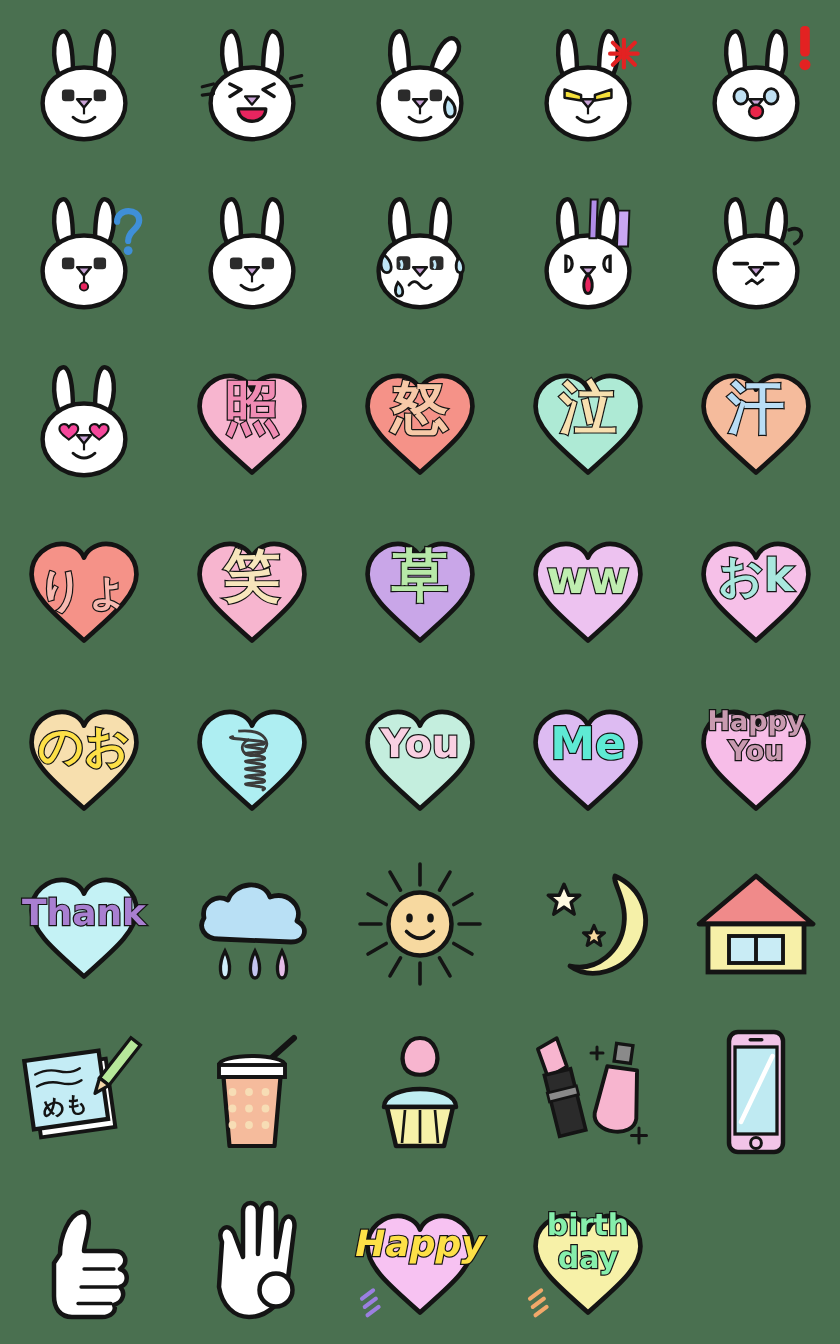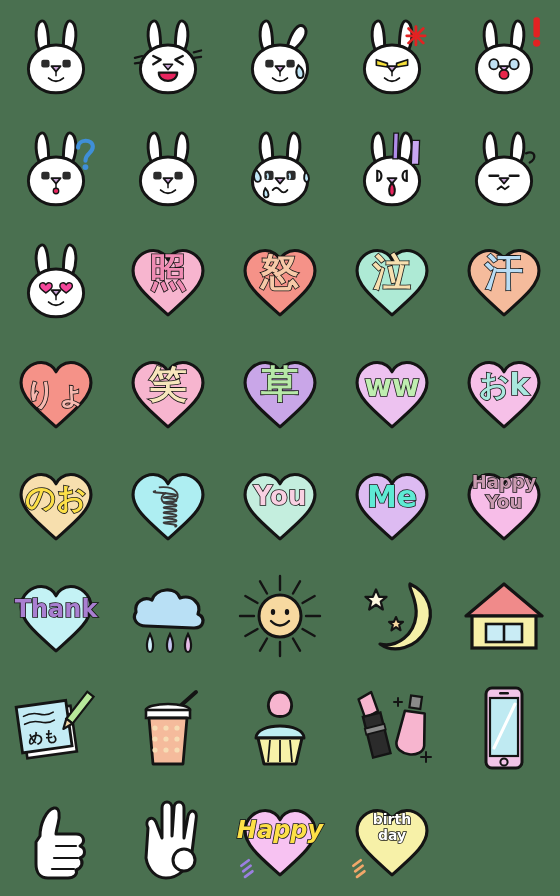--- a/index.html
+++ b/index.html
@@ -516,17 +516,17 @@
     <div class="cell">
       <div class="art">
         <svg viewBox="0 0 100 96" width="92" height="92">
           <path d="M50,86 C30,68 12,54 12,38 C12,24 24,16 34,16 C42,16 48,21 50,26 C52,21 58,16 66,16 C76,16 88,24 88,38 C88,54 70,68 50,86 Z" fill="#f7f1a8" stroke="#141414" stroke-width="3.4" stroke-linejoin="round"></path>
           <g stroke="#f2a86a" stroke-width="3" stroke-linecap="round">
             <line x1="8" y1="76" x2="16" y2="70"></line>
             <line x1="10" y1="82" x2="18" y2="76"></line>
             <line x1="12" y1="88" x2="20" y2="82"></line>
           </g>
         </svg>
-        <div class="txt" style="font-size: 14px; color: #ffffff; top: 34px; transform: translateY(-50%); -webkit-text-stroke: 1.6px rgb(20, 20, 20); paint-order: stroke; line-height: 1.12;">birth
+        <div class="txt" style="font-size: 20px; color: #86efac; top: 34px; transform: translateY(-50%); -webkit-text-stroke: 1.6px rgb(20, 20, 20); paint-order: stroke; line-height: 1.12;">birth
 day</div>
       </div>
     </div>
   </div>
 
 </body></html>

